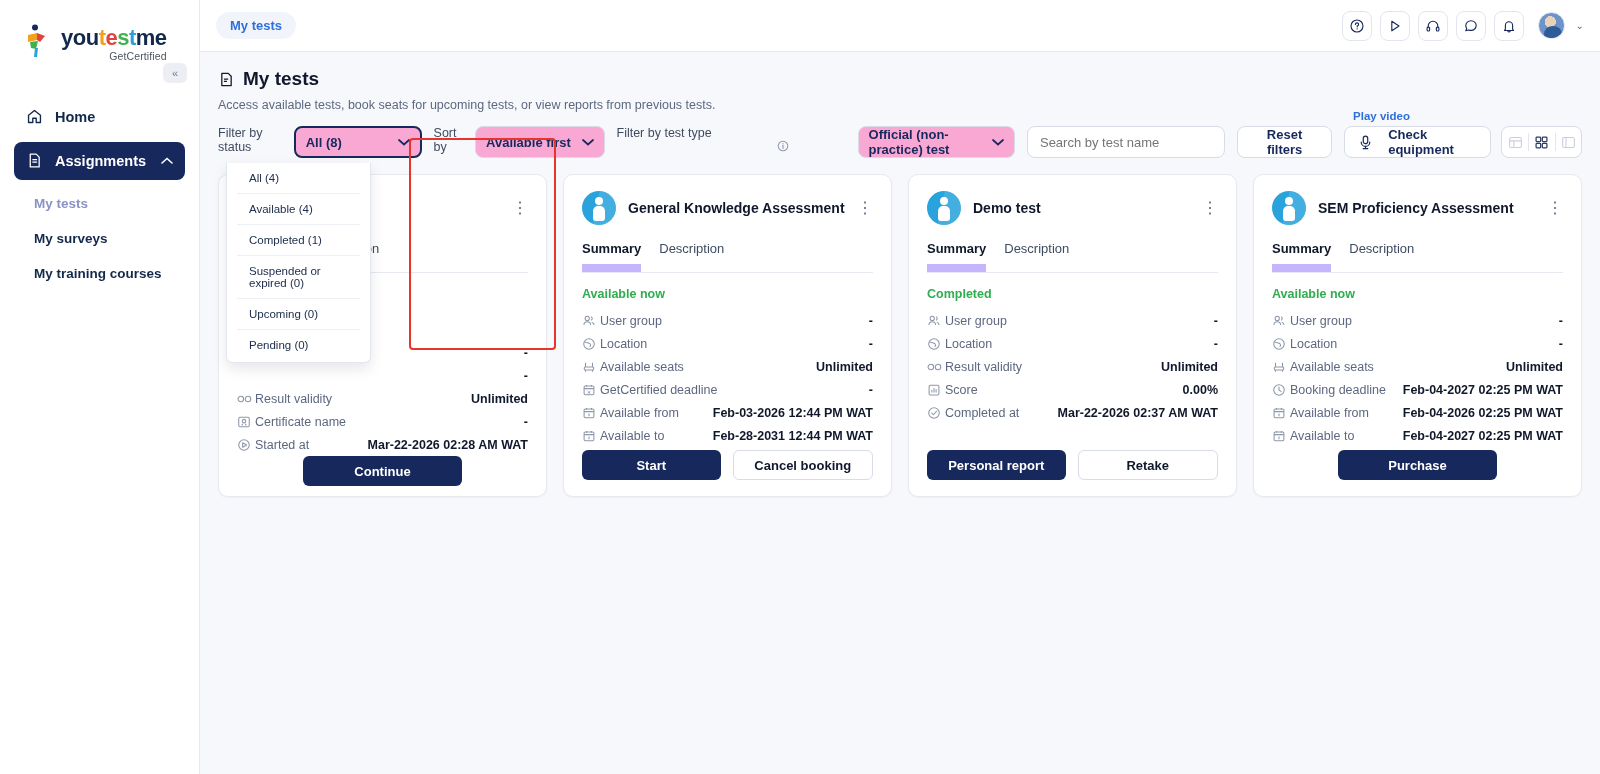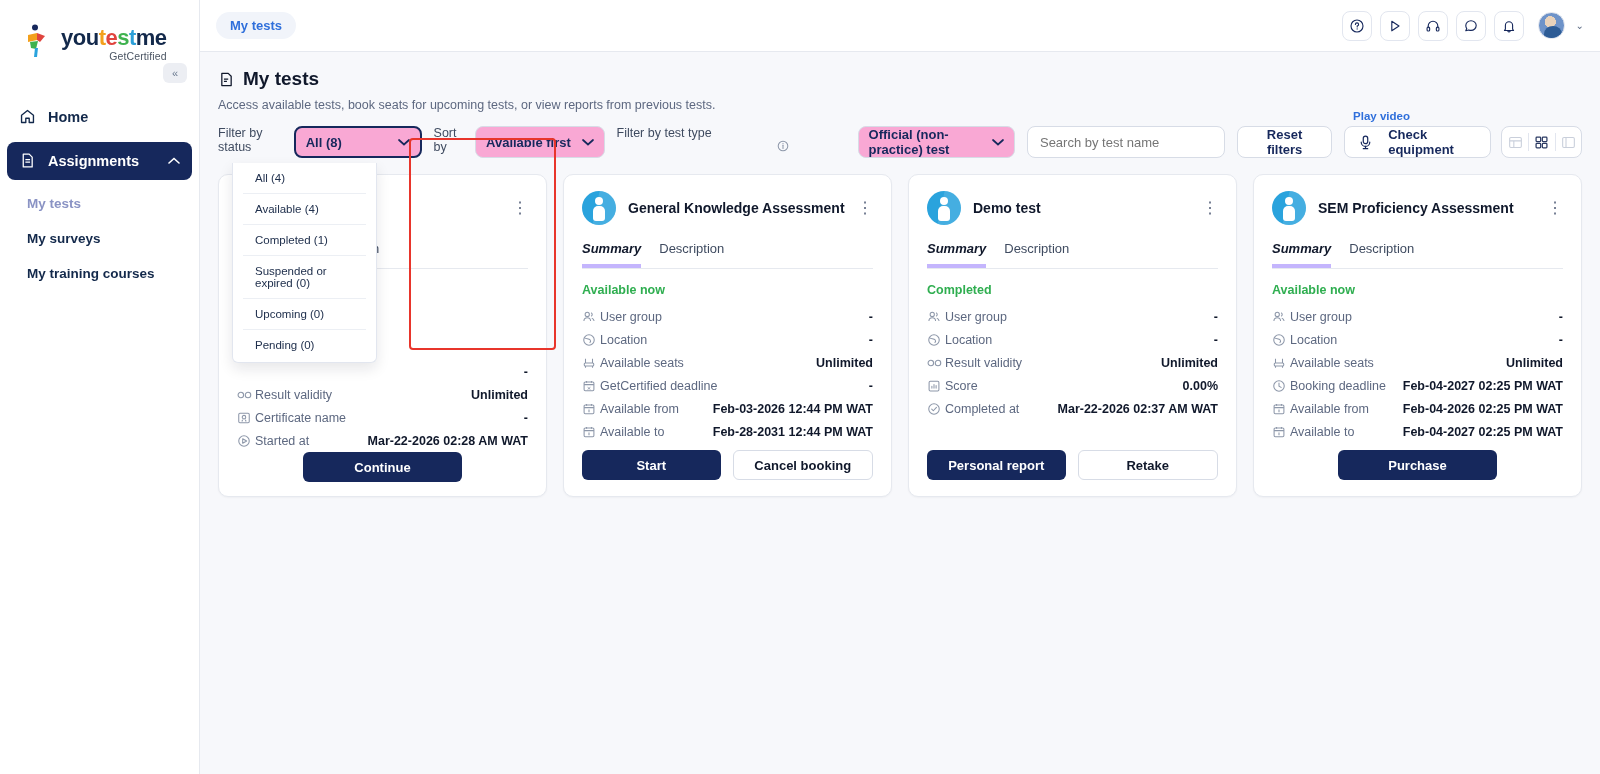--- a/index.html
+++ b/index.html
@@ -31,21 +31,21 @@
   .logo-sub { font-size: 10.5px; color: #4b5563; text-align: right; margin-top: 2px; letter-spacing: .1px;}
 
   .collapse-btn {
     position: absolute; left: 163px; top: 63px;
     width: 24px; height: 20px; border-radius: 6px;
     background: #eceef3; color: #6b7a90;
     display: flex; align-items: center; justify-content: center;
     font-size: 11px; cursor: pointer; border: none;
   }
 
-  .nav { margin-top: 36px; padding: 0 7px; }
+  .nav { margin-top: 36px; padding: 0 14px; }
   .nav-item {
     display: flex; align-items: center; gap: 12px;
     height: 38px; padding: 0 12px; border-radius: 8px;
     font-size: 14.5px; color: #13294b; font-weight: 700;
     cursor: pointer; margin-bottom: 6px;
   }
   .nav-item.active { background: #16285c; color: #ffffff; }
   .nav-item .chev { margin-left: auto; font-size: 11px; }
   .nav-sub {
     font-size: 13.5px; color: #13294b; font-weight: 700;
@@ -117,21 +117,21 @@
   .viewgroup {
     height: 32px; border: 1px solid #d7dce6; border-radius: 8px; background: #fff;
     display: flex; align-items: center; overflow: hidden;
   }
   .vbtn { width: 30px; height: 30px; display: flex; align-items: center; justify-content: center; cursor: pointer; color: #c9cfdb; }
   .vbtn.active { color: #2b3a63; }
   .vsep { width: 1px; height: 18px; background: #e2e6ef; }
 
   
   .dropdown {
-    position: absolute; left: 14px; top: 37px; width: 145px;
+    position: absolute; left: 8px; top: 37px; width: 145px;
     background: #fff; border: 1px solid #e2e6ef; border-top: none;
     border-radius: 0 0 6px 6px; box-shadow: 0 6px 14px rgba(16,24,43,.10);
     z-index: 40; padding: 0 0 2px 0;
   }
   .dd-item {
     font-size: 11.5px; color: #20304d; padding: 9px 0 9px 12px; cursor: pointer;
     border-bottom: 1px solid #eceff4; margin: 0 10px;
   }
   .dd-item:last-child { border-bottom: none; }
   .dd-outline {
@@ -153,21 +153,21 @@
     background: #2aa3dd; overflow: hidden;
   }
   .test-avatar::before{content:"";position:absolute;right:0;top:0;width:20px;height:34px;background:rgba(255,255,255,.13);transform:skewX(-12deg);}
   .test-avatar .fig-head{position:absolute;left:13px;top:6px;width:8px;height:8px;border-radius:50%;background:#fff;}
   .test-avatar .fig-body{position:absolute;left:11px;top:15px;width:12px;height:15px;border-radius:5px 5px 3px 3px;background:#fff;}
   .card-title { font-size: 14px; font-weight: 700; color: #10182b; flex: 1; }
   .kebab { color: #5d6880; font-size: 16px; cursor: pointer; line-height: .6; letter-spacing: 0; }
 
   .card-tabs { display: flex; gap: 18px; margin-top: 16px; border-bottom: 1px solid #e6e9ef; }
   .ctab { font-size: 13px; color: #3f4b60; padding-bottom: 8px; cursor: pointer; }
-  .ctab.active { color: #10182b; font-weight: 700; border-bottom: 4px solid #c4b5fd; font-style: italic; }
+  .ctab.active { color: #10182b; font-weight: 700; border-bottom: 8px solid #c4b5fd; }
 
   .status { font-size: 12.5px; color: #2fae50; font-weight: 600; margin-top: 14px; }
   .rows { margin-top: 8px; }
   .row { display: flex; align-items: center; height: 23px; font-size: 12.5px; }
   .row .ic { width: 18px; display: flex; align-items: center; justify-content: flex-start; color: #8d97a9; }
   .row .lbl { color: #5d6880; }
   .row .val { margin-left: auto; color: #10182b; font-weight: 700; }
 
   .card-actions { margin-top: auto; display: flex; gap: 12px; }
   .btn-primary {

